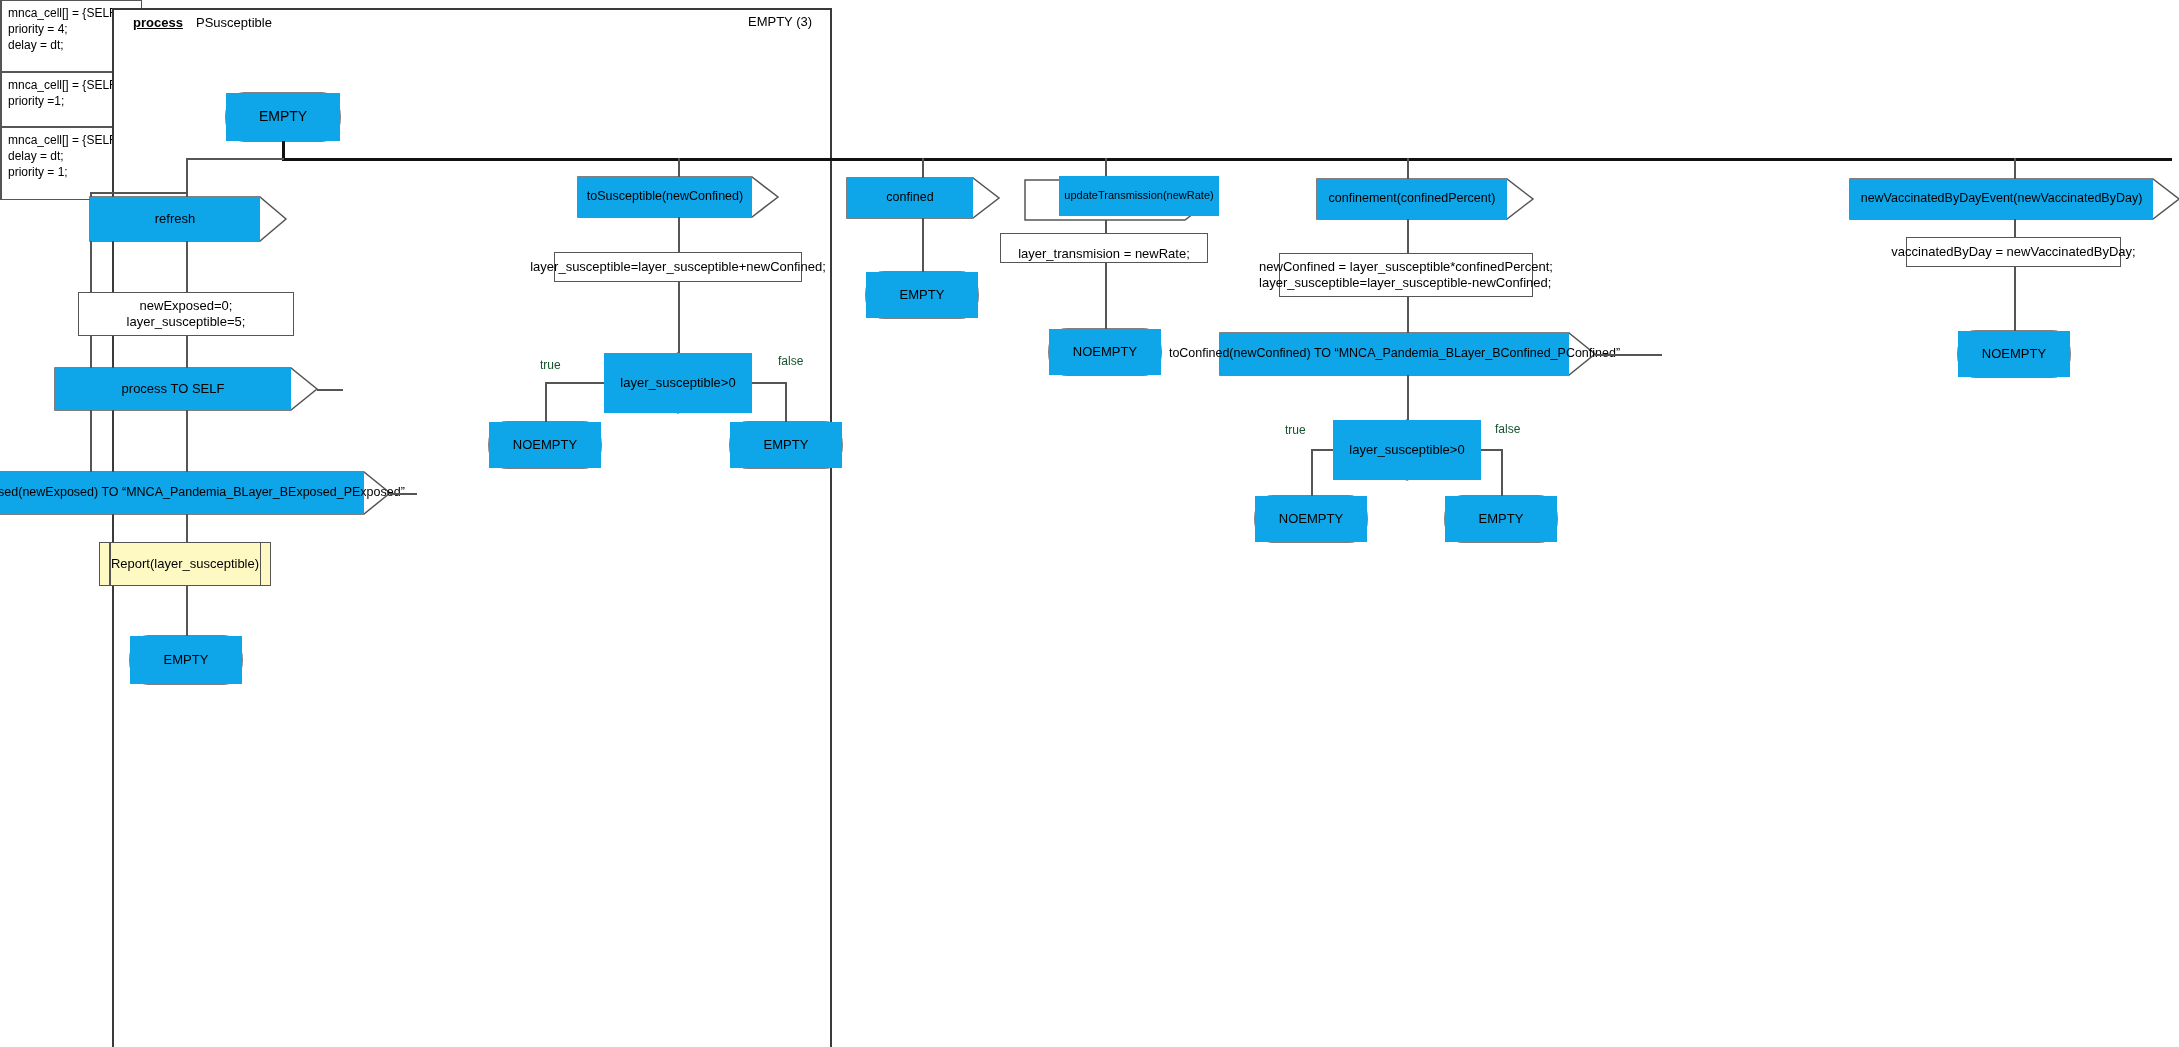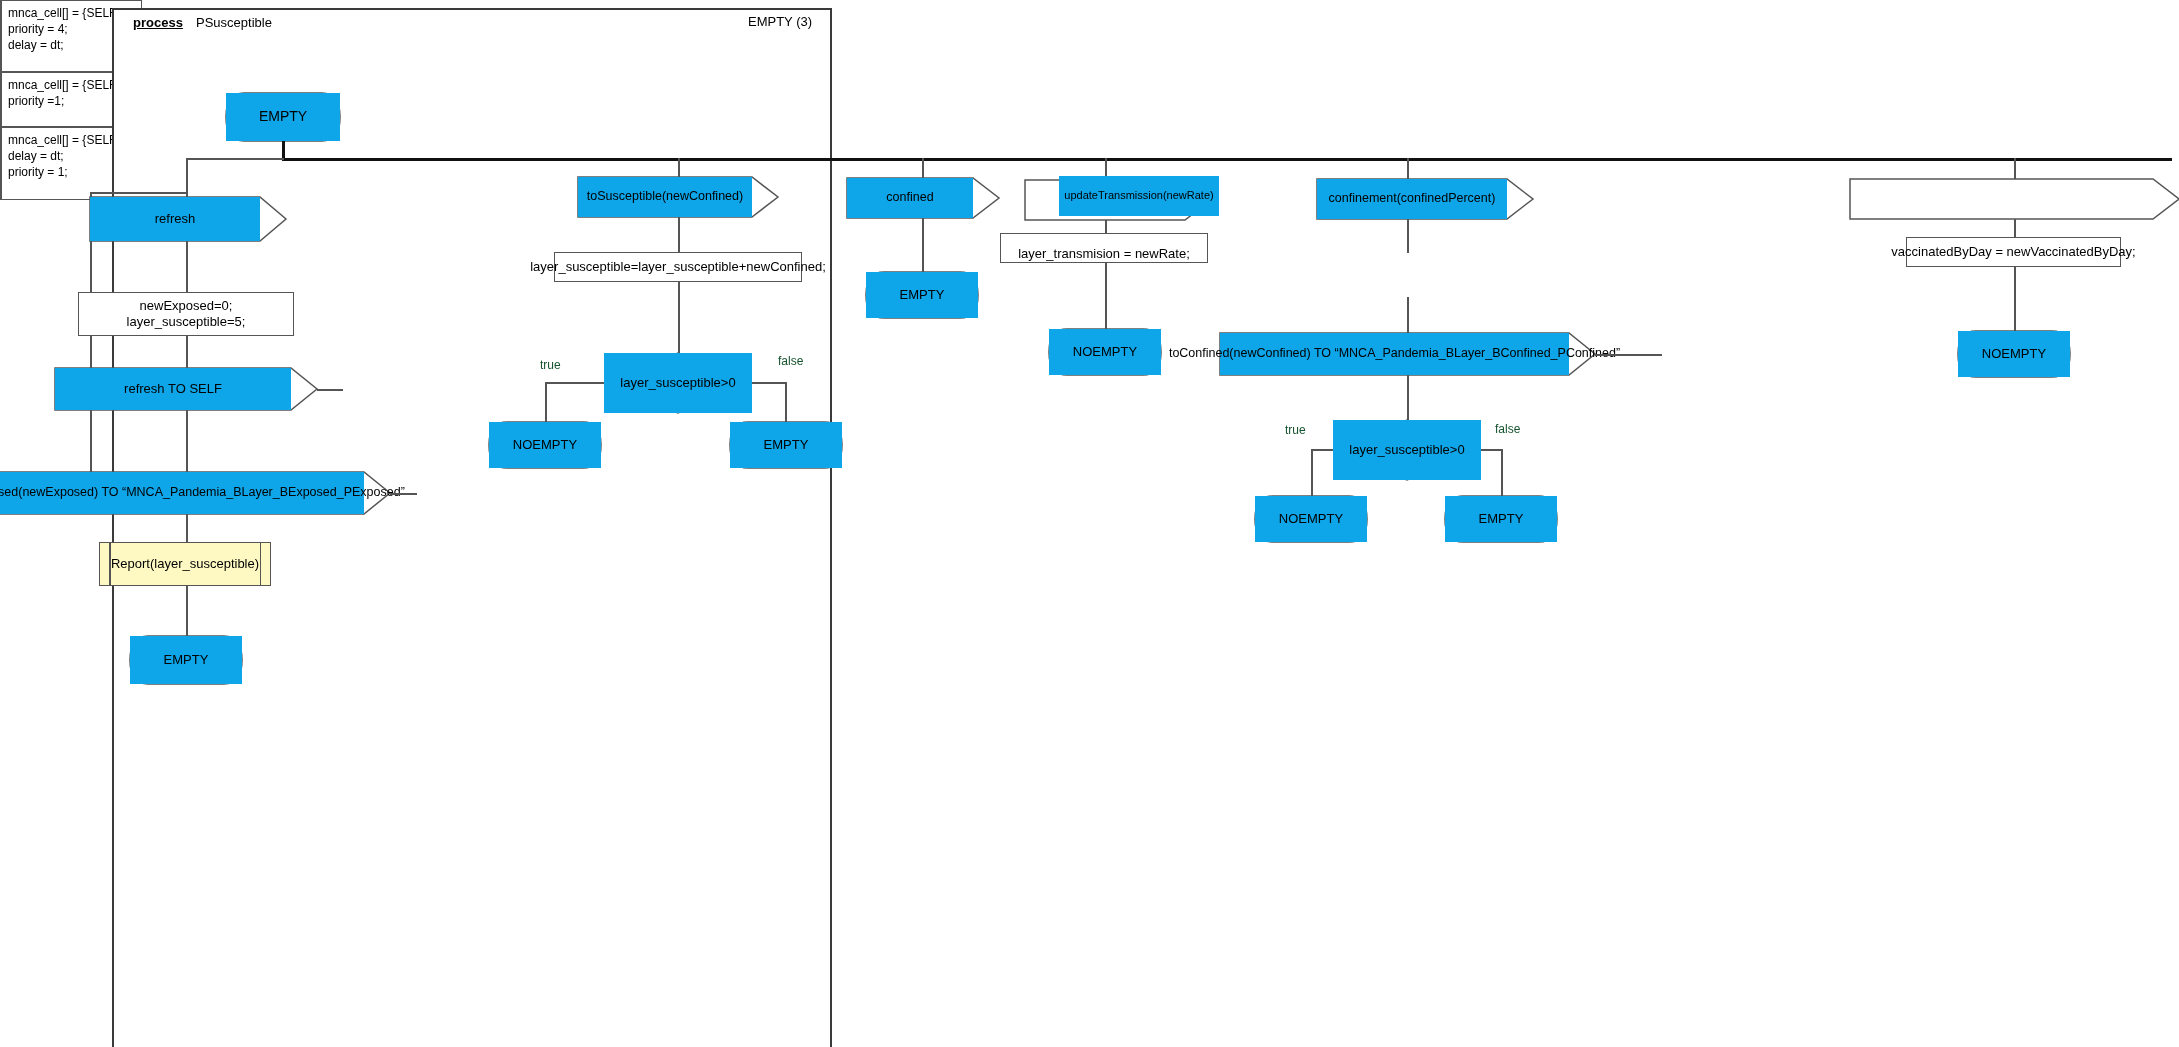--- a/index.html
+++ b/index.html
@@ -88,21 +88,21 @@
   <div class="node task" style="left:78px;top:292px;width:216px;height:44px;">
     <span>newExposed=0;
 layer_susceptible=5;</span>
   </div>
   <div class="vline thin" style="left:186px;top:336px;height:32px;"></div>
 
   <svg class="shape" style="left:55px;top:368px;width:262px;height:42px;">
     <path d="M 0,0 L 236,0 L 262,21 L 236,42 L 0,42 Z"></path>
   </svg>
   <div class="node" style="left:55px;top:368px;width:236px;height:42px;font-size:13px;">
-    <span>refresh TO SELF</span>
+    <span>process TO SELF</span>
   </div>
   <div class="hline thin" style="left:317px;top:389px;width:26px;"></div>
   <div class="note" style="left:343px;top:358px;width:127px;height:62px;">
     <span>mnca_cell[] = {SELF_CELL};
 priority = 4;
 delay = dt;</span>
   </div>
   <div class="vline thin" style="left:186px;top:410px;height:72px;"></div>
 
   <svg class="shape" style="left:0px;top:472px;width:390px;height:42px;">
@@ -207,20 +207,24 @@
   </div>
 
   <div class="vline thin" style="left:1407px;top:158px;height:22px;"></div>
   <svg class="shape" style="left:1317px;top:179px;width:216px;height:40px;">
     <path d="M 0,0 L 190,0 L 216,20 L 190,40 L 0,40 Z"></path>
   </svg>
   <div class="node" style="left:1317px;top:179px;width:190px;height:40px;font-size:12.5px;">
     <span>confinement(confinedPercent)</span>
   </div>
   <div class="vline thin" style="left:1407px;top:219px;height:34px;"></div>
+  <div class="node task" style="left:1279px;top:253px;width:254px;height:44px;">
+    <span style="text-align:left;">newConfined = layer_susceptible*confinedPercent;
+layer_susceptible=layer_susceptible-newConfined;</span>
+  </div>
   <div class="vline thin" style="left:1407px;top:297px;height:36px;"></div>
 
   <svg class="shape" style="left:1220px;top:333px;width:375px;height:42px;">
     <path d="M 0,0 L 349,0 L 375,21 L 349,42 L 0,42 Z"></path>
   </svg>
   <div class="node" style="left:1220px;top:333px;width:349px;height:42px;font-size:12.5px;">
     <span>toConfined(newConfined) TO “MNCA_Pandemia_BLayer_BConfined_PConfined”</span>
   </div>
   <div class="hline thin" style="left:1595px;top:354px;width:67px;"></div>
   <div class="note" style="left:1662px;top:322px;width:130px;height:63px;">
@@ -254,20 +258,23 @@
     <path d="M 18,0 L 94,0 Q 112,0 112,23 Q 112,46 94,46 L 18,46 Q 0,46 0,23 Q 0,0 18,0 Z"></path>
   </svg>
   <div class="node" style="left:1445px;top:496px;width:112px;height:46px;font-size:13px;">
     <span>EMPTY</span>
   </div>
 
   <div class="vline thin" style="left:2014px;top:158px;height:21px;"></div>
   <svg class="shape" style="left:1850px;top:179px;width:329px;height:40px;">
     <path d="M 0,0 L 303,0 L 329,20 L 303,40 L 0,40 Z"></path>
   </svg>
+  <div class="node" style="left:1850px;top:179px;width:303px;height:40px;font-size:12.5px;">
+    <span>newVaccinatedByDayEvent(newVaccinatedByDay)</span>
+  </div>
   <div class="vline thin" style="left:2014px;top:219px;height:18px;"></div>
   <div class="node task" style="left:1906px;top:237px;width:215px;height:30px;">
     <span>vaccinatedByDay = newVaccinatedByDay;</span>
   </div>
   <div class="vline thin" style="left:2014px;top:267px;height:64px;"></div>
   <svg class="shape" style="left:1958px;top:331px;width:112px;height:46px;">
     <path d="M 18,0 L 94,0 Q 112,0 112,23 Q 112,46 94,46 L 18,46 Q 0,46 0,23 Q 0,0 18,0 Z"></path>
   </svg>
   <div class="node" style="left:1958px;top:331px;width:112px;height:46px;font-size:13px;">
     <span>NOEMPTY</span>

